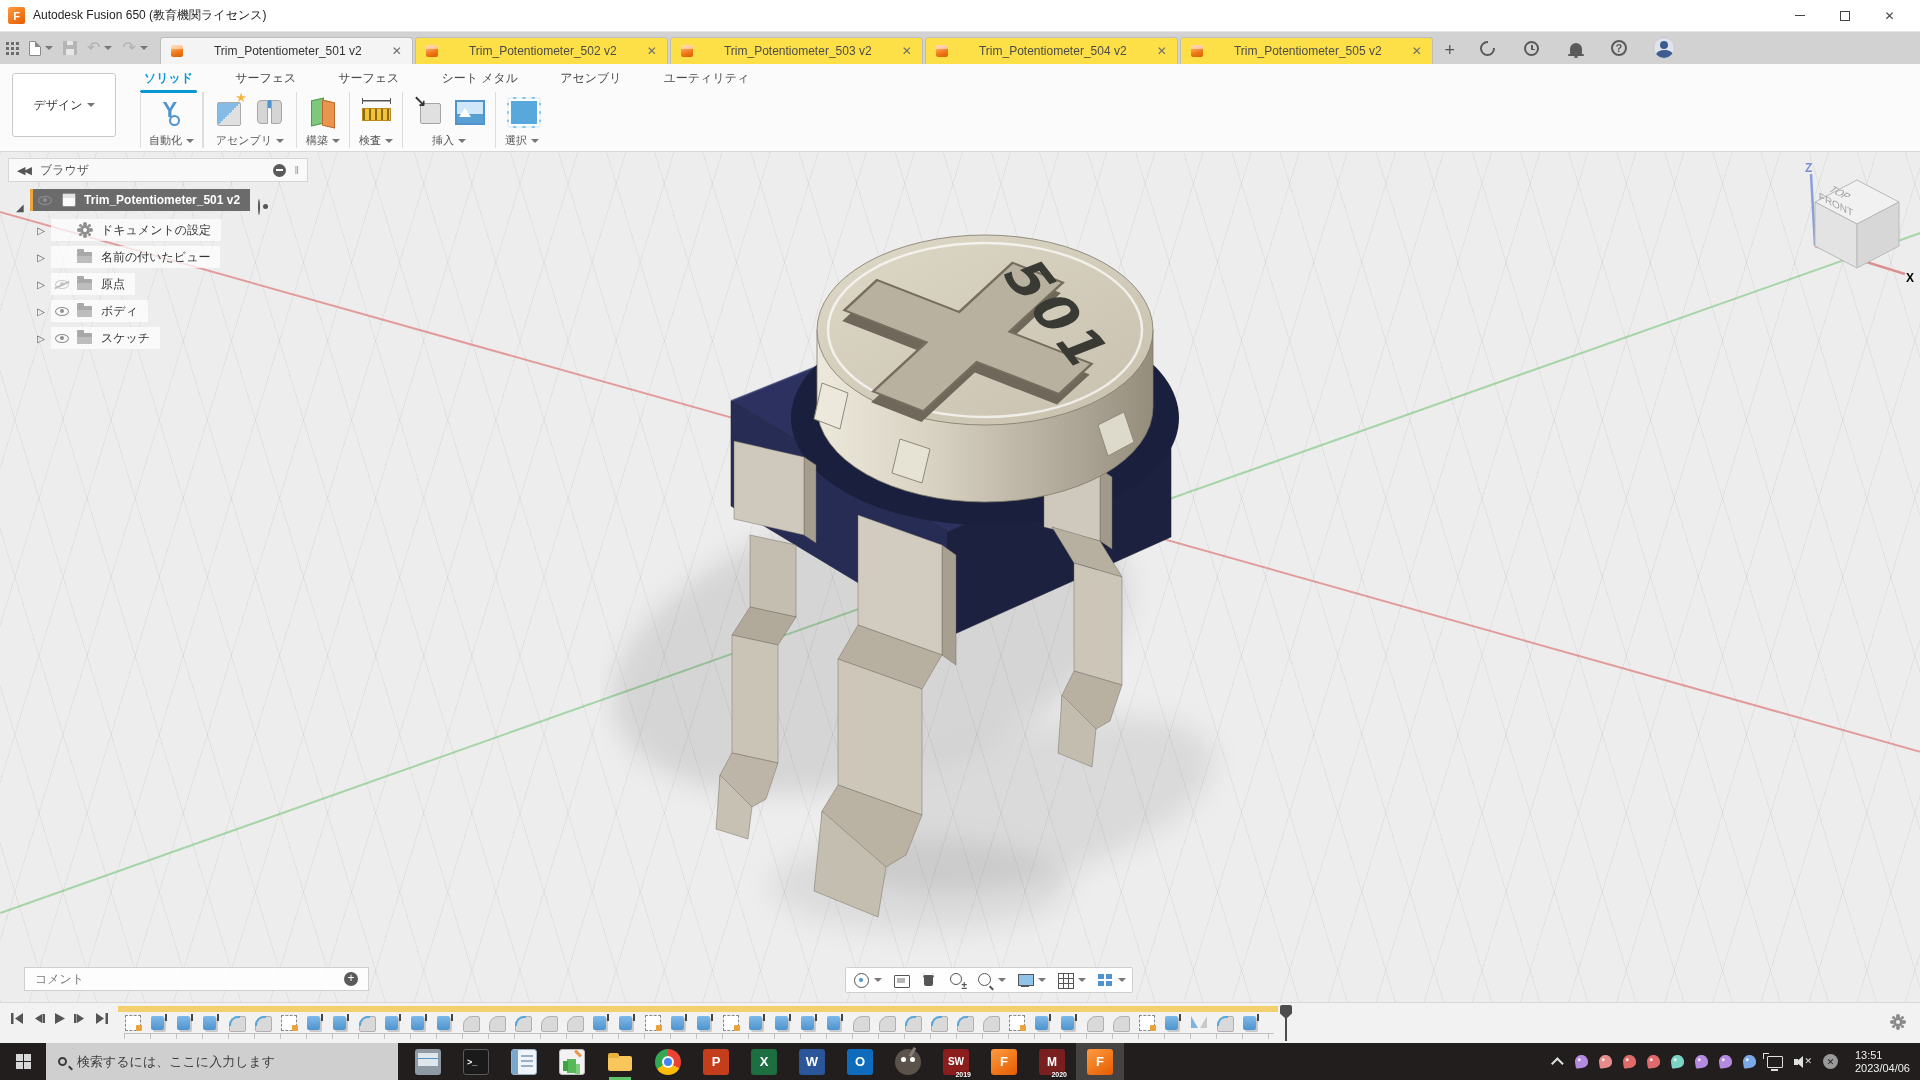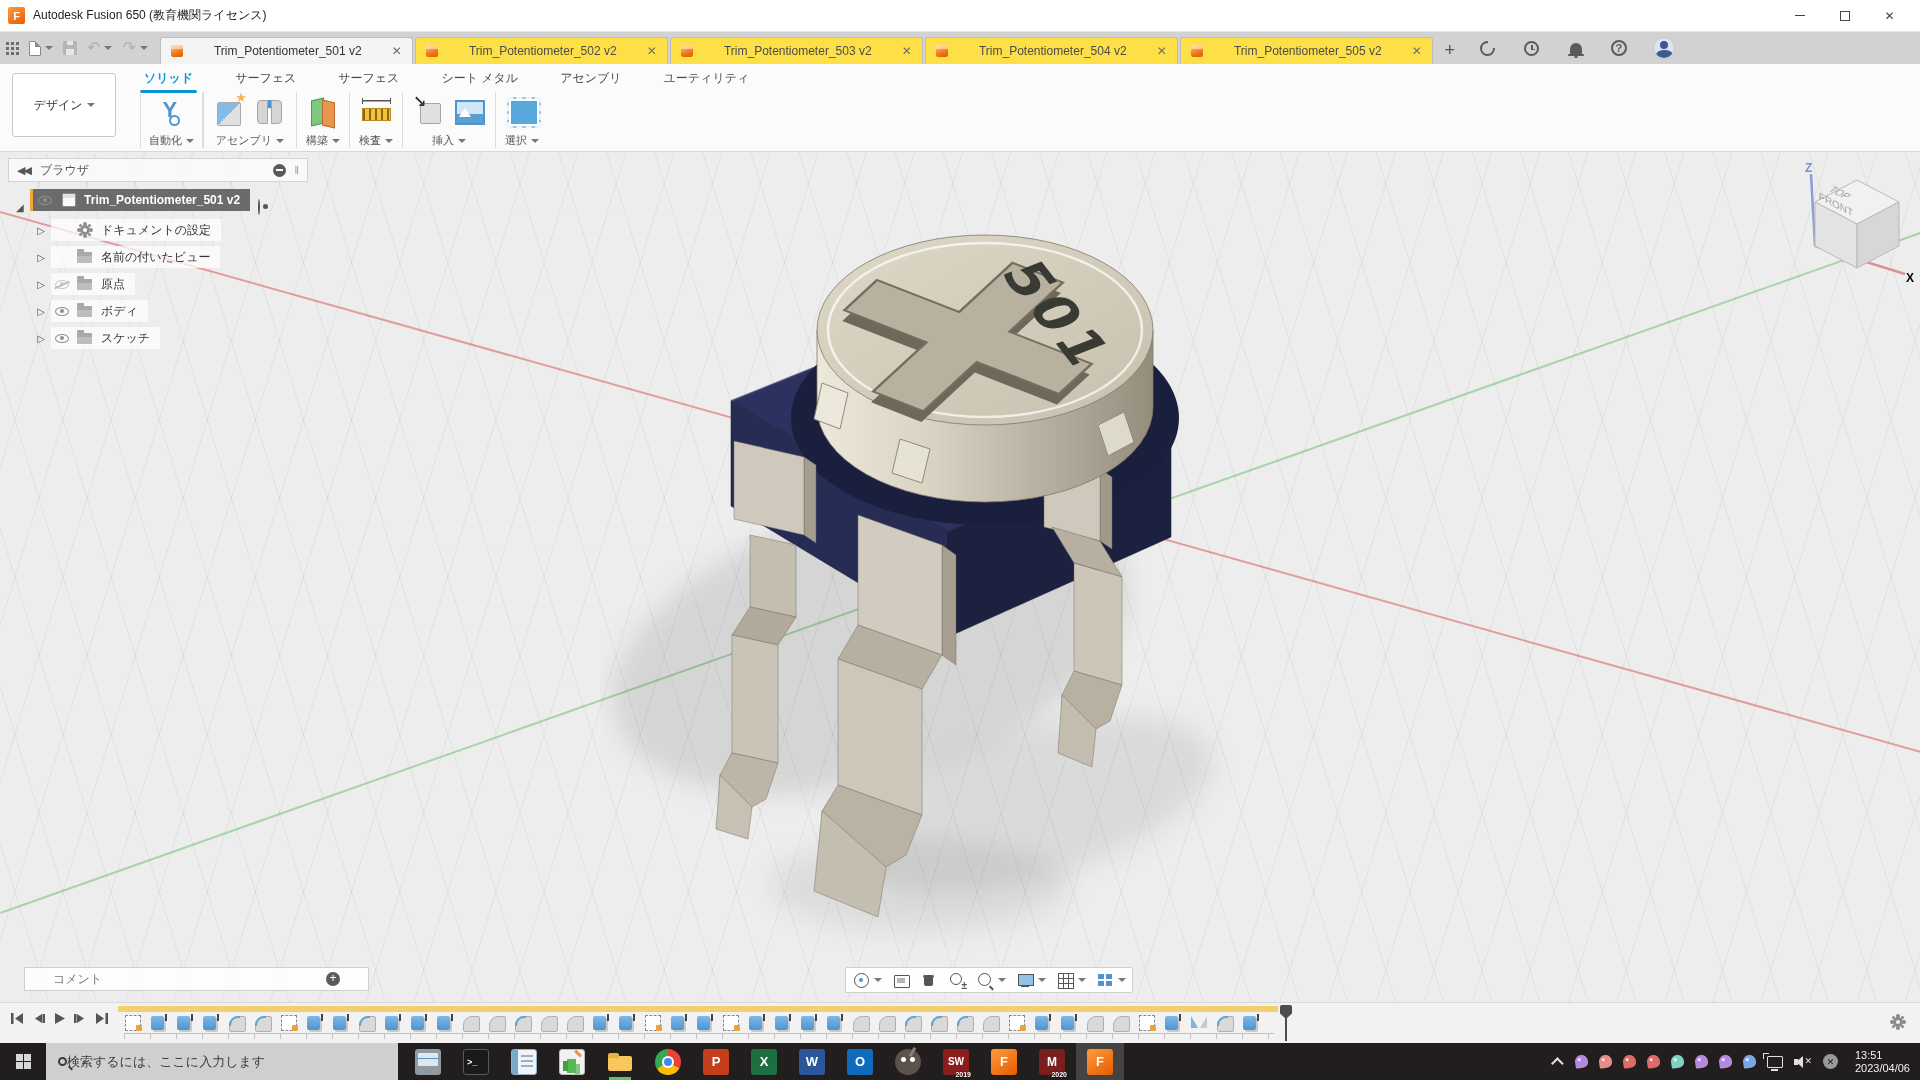--- a/index.html
+++ b/index.html
@@ -148,21 +148,21 @@
   .cube-doc{width:14px;height:14px;background:#fafafa;border:1px solid #8f8f8f;border-radius:2px;position:relative;margin:0 8px 0 2px;flex:none}
   .cube-doc::before{content:"";position:absolute;left:0;top:0;right:0;height:4px;background:#e2e2e2}
   .radio-tgt{width:15px;height:15px;border-radius:50%;background:#fff;border:1.5px solid #555;position:relative;margin-left:8px;flex:none}
   .radio-tgt::before{content:"";position:absolute;left:3.5px;top:3.5px;width:5px;height:5px;border-radius:50%;background:#555}
   .br-label{white-space:nowrap;font-size:12px}
 
   
   #viewcube{position:absolute;right:2px;top:8px;width:125px;height:125px;z-index:20}
 
   
-  #commentbar{position:absolute;left:24px;top:815px;width:345px;height:24px;background:rgba(255,255,255,.88);border:1px solid #cfcfcf;display:flex;align-items:center;padding:0 28px;color:#777;z-index:20}
+  #commentbar{position:absolute;left:24px;top:815px;width:345px;height:24px;background:rgba(255,255,255,.88);border:1px solid #cfcfcf;display:flex;align-items:center;padding:0 10px;color:#777;z-index:20}
   .plus-circ{margin-left:auto;width:14px;height:14px;border-radius:50%;background:#5a5a5a;color:#fff;font-size:12px;line-height:13px;text-align:center}
   #viewtools{position:absolute;left:845px;top:815px;height:26px;background:rgba(255,255,255,.92);border:1px solid #cfcfcf;border-radius:2px;display:flex;align-items:center;padding:0 6px;gap:10px;z-index:20}
   .vt{display:flex;align-items:center;color:#555}
   .vtg{position:relative;width:18px;height:18px}
   .vtg.orbit-icon::before{content:"";position:absolute;left:2px;top:2px;width:13px;height:13px;border:1.6px solid #555;border-radius:50%}
   .vtg.orbit-icon::after{content:"";position:absolute;left:7px;top:7px;width:4px;height:4px;border-radius:50%;background:#4f94cf}
   .vtg.look-at-icon::before{content:"";position:absolute;left:2px;top:4px;width:14px;height:11px;border:1.6px solid #555;border-radius:1px}
   .vtg.look-at-icon::after{content:"";position:absolute;left:5px;top:7px;width:8px;height:5px;background:#b5b5b5}
   .vtg.pan-icon::before{content:"";position:absolute;left:4px;top:3px;width:9px;height:12px;background:#555;border-radius:4px 4px 2px 2px}
   .vtg.pan-icon::after{content:"";position:absolute;left:3px;top:2px;width:11px;height:5px;background:#555;border-radius:3px;
@@ -201,21 +201,21 @@
   .tl-gear{position:absolute;right:14px;top:10px;width:17px;height:17px}
   .tl-gear::before{content:"";position:absolute;left:3.5px;top:3.5px;width:10px;height:10px;border-radius:50%;background:#8a8a8a;
      box-shadow:0 -6px 0 -3px #8a8a8a,0 6px 0 -3px #8a8a8a,-6px 0 0 -3px #8a8a8a,6px 0 0 -3px #8a8a8a,-4.5px -4.5px 0 -3.5px #8a8a8a,4.5px -4.5px 0 -3.5px #8a8a8a,-4.5px 4.5px 0 -3.5px #8a8a8a,4.5px 4.5px 0 -3.5px #8a8a8a}
   .tl-gear::after{content:"";position:absolute;left:6.5px;top:6.5px;width:4px;height:4px;border-radius:50%;background:#f2f2f2}
 
   
   #taskbar{position:absolute;left:0;top:1043px;width:1920px;height:37px;background:#221e1e;display:flex;align-items:stretch;z-index:70}
   .start{width:46px;display:flex;align-items:center;justify-content:center}
   .winlogo{width:15px;height:15px;position:relative}
   .winlogo::before{content:"";position:absolute;left:0;top:0;width:7px;height:7px;background:#d8d8d8;box-shadow:8px 0 #d8d8d8,0 8px #d8d8d8,8px 8px #d8d8d8}
-  .searchbox{width:352px;background:#cfcfcf;display:flex;align-items:center;padding:0 12px;color:#3c3c3c;font-size:13px}
+  .searchbox{width:352px;background:#cfcfcf;display:flex;align-items:center;padding:0 12px;gap:10px;color:#3c3c3c;font-size:13px}
   .mag{width:9px;height:9px;border:2px solid #3c3c3c;border-radius:50%;position:relative;flex:none}
   .mag::after{content:"";position:absolute;left:8px;top:8px;width:5px;height:2px;background:#3c3c3c;transform:rotate(45deg)}
   .tb-apps{display:flex;align-items:stretch;margin-left:6px}
   .tb-app{width:48px;display:flex;align-items:center;justify-content:center;position:relative}
   .tb-app.active{background:rgba(255,255,255,.16)}
   .tb-glyph{width:26px;height:26px;border-radius:3px;display:flex;align-items:center;justify-content:center;position:relative;color:#fff;font-weight:bold;font-size:13px}
   .tb-sub{position:absolute;right:-2px;bottom:-3px;font-size:7px;font-weight:bold;color:#fff;text-shadow:0 0 2px #000}
   .run-green{position:absolute;left:50%;bottom:0;transform:translateX(-50%);width:22px;height:3px;background:#5ec46a}
   .g-monitor-icon{background:#8f99a3}
   .g-monitor-icon::before{content:"";position:absolute;left:3px;top:4px;right:3px;height:13px;background:#dfe6ec;

